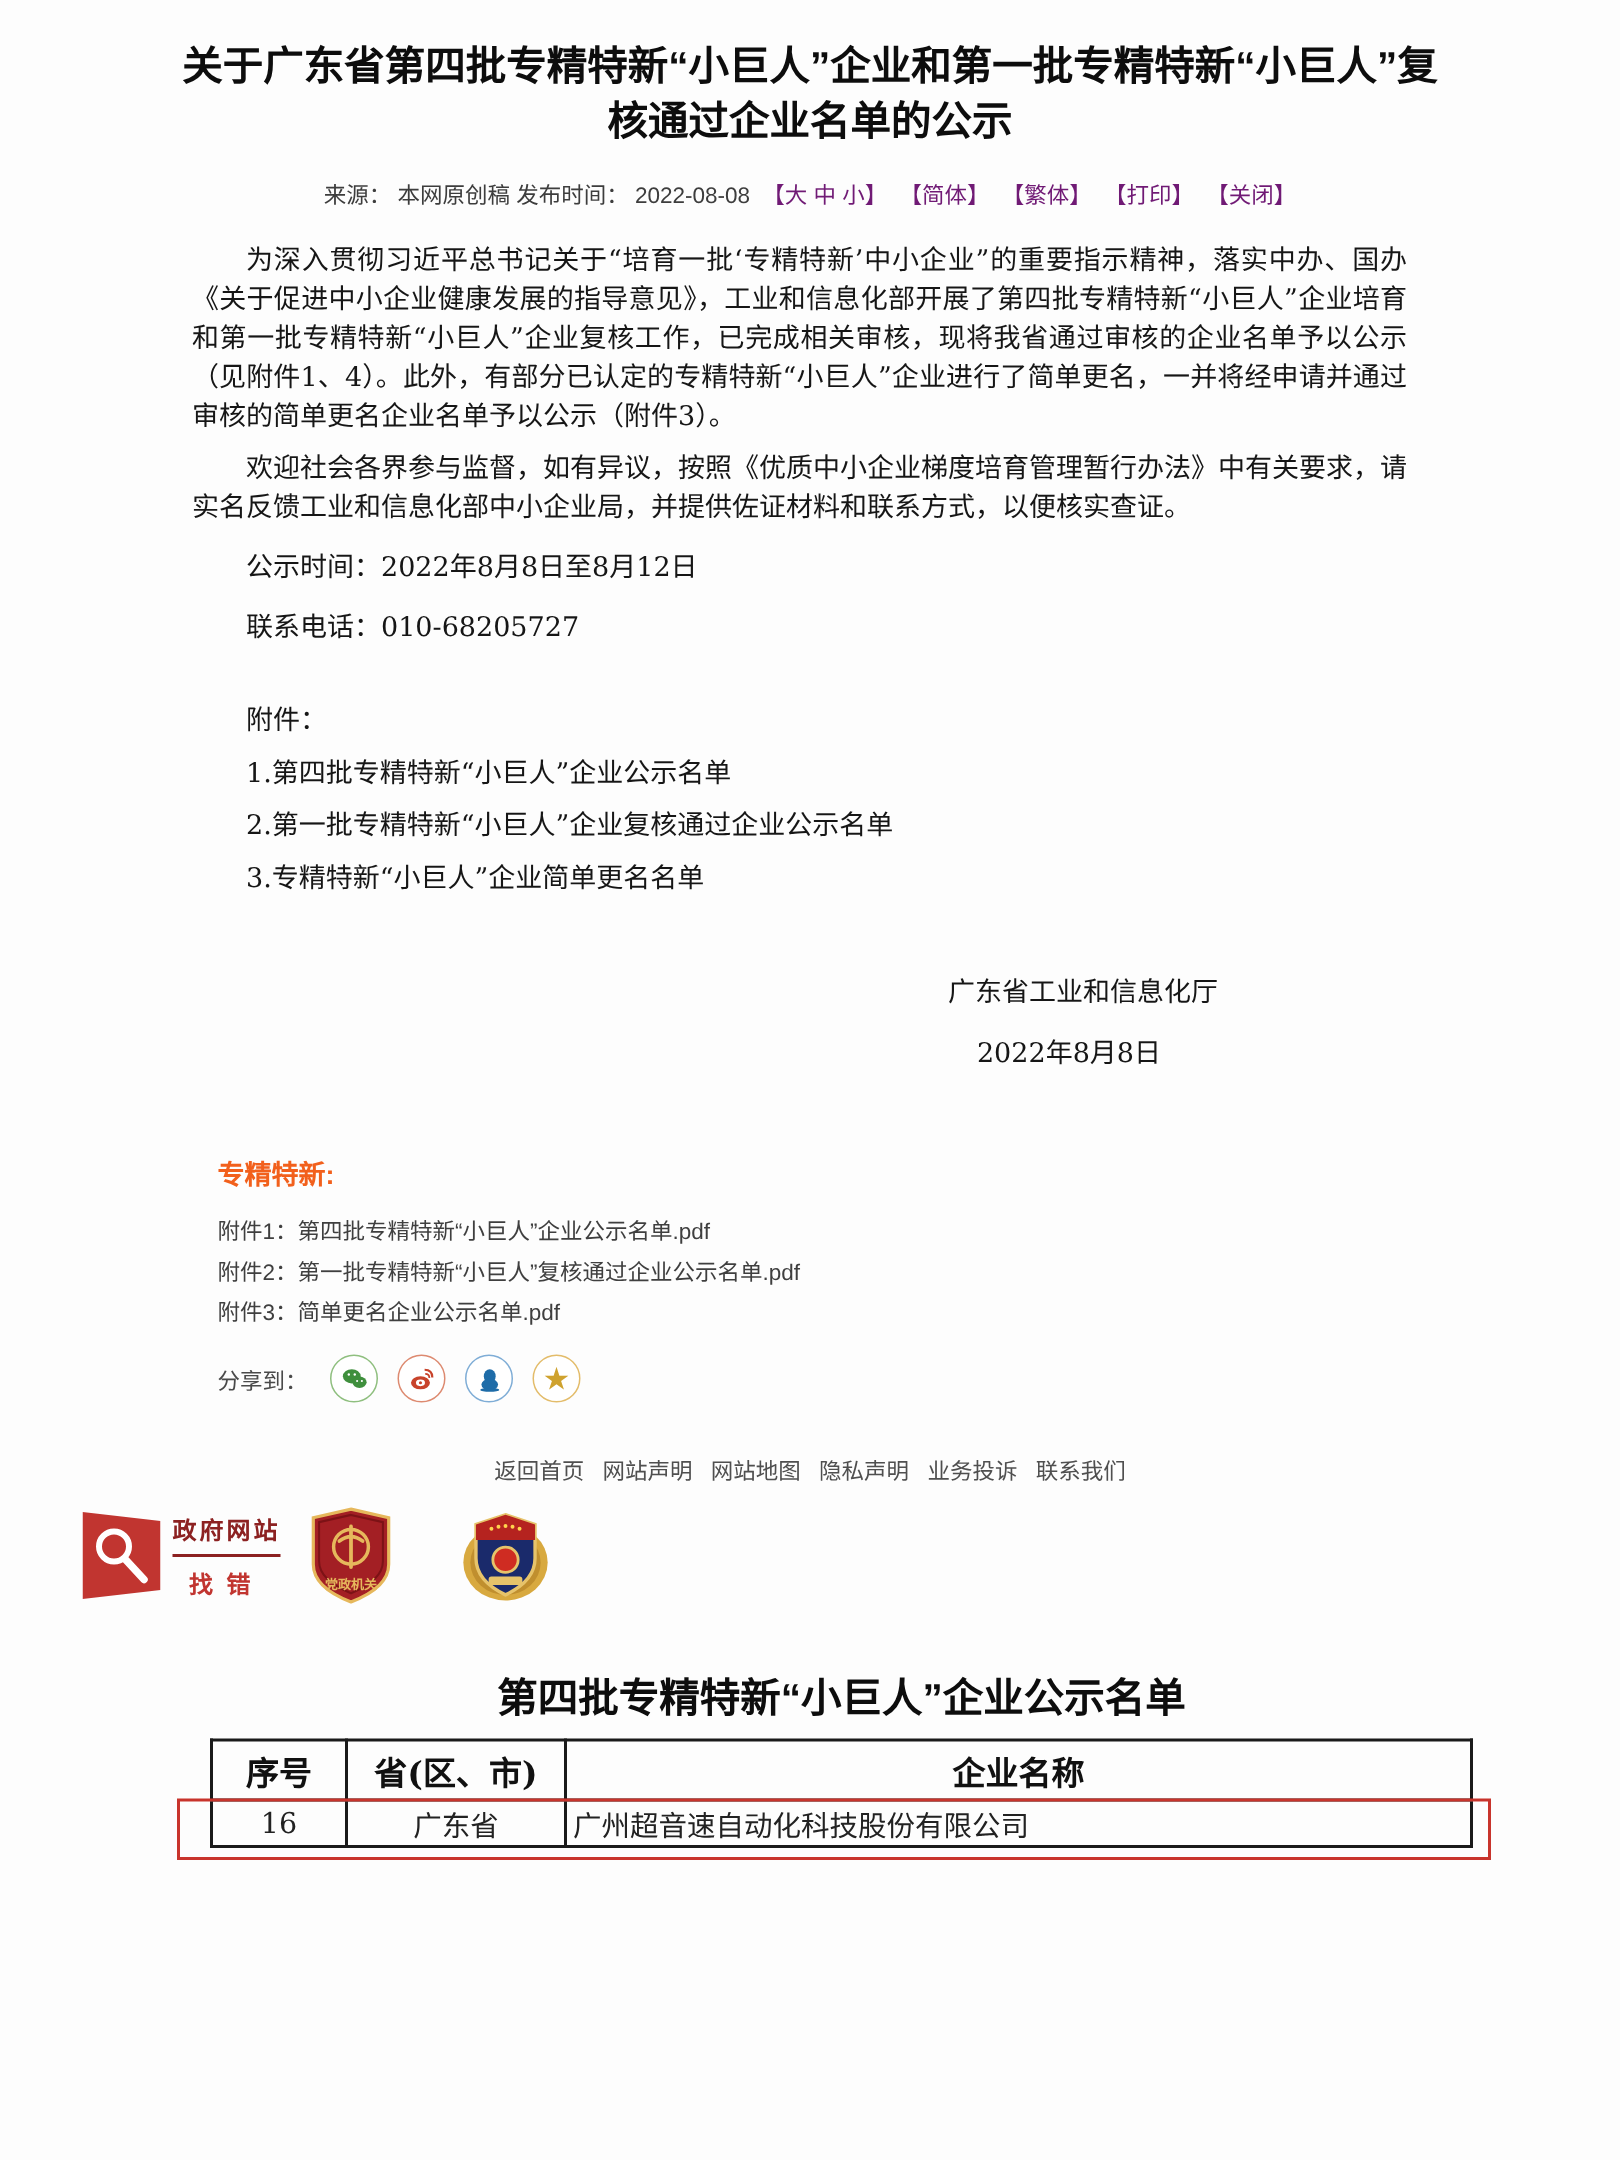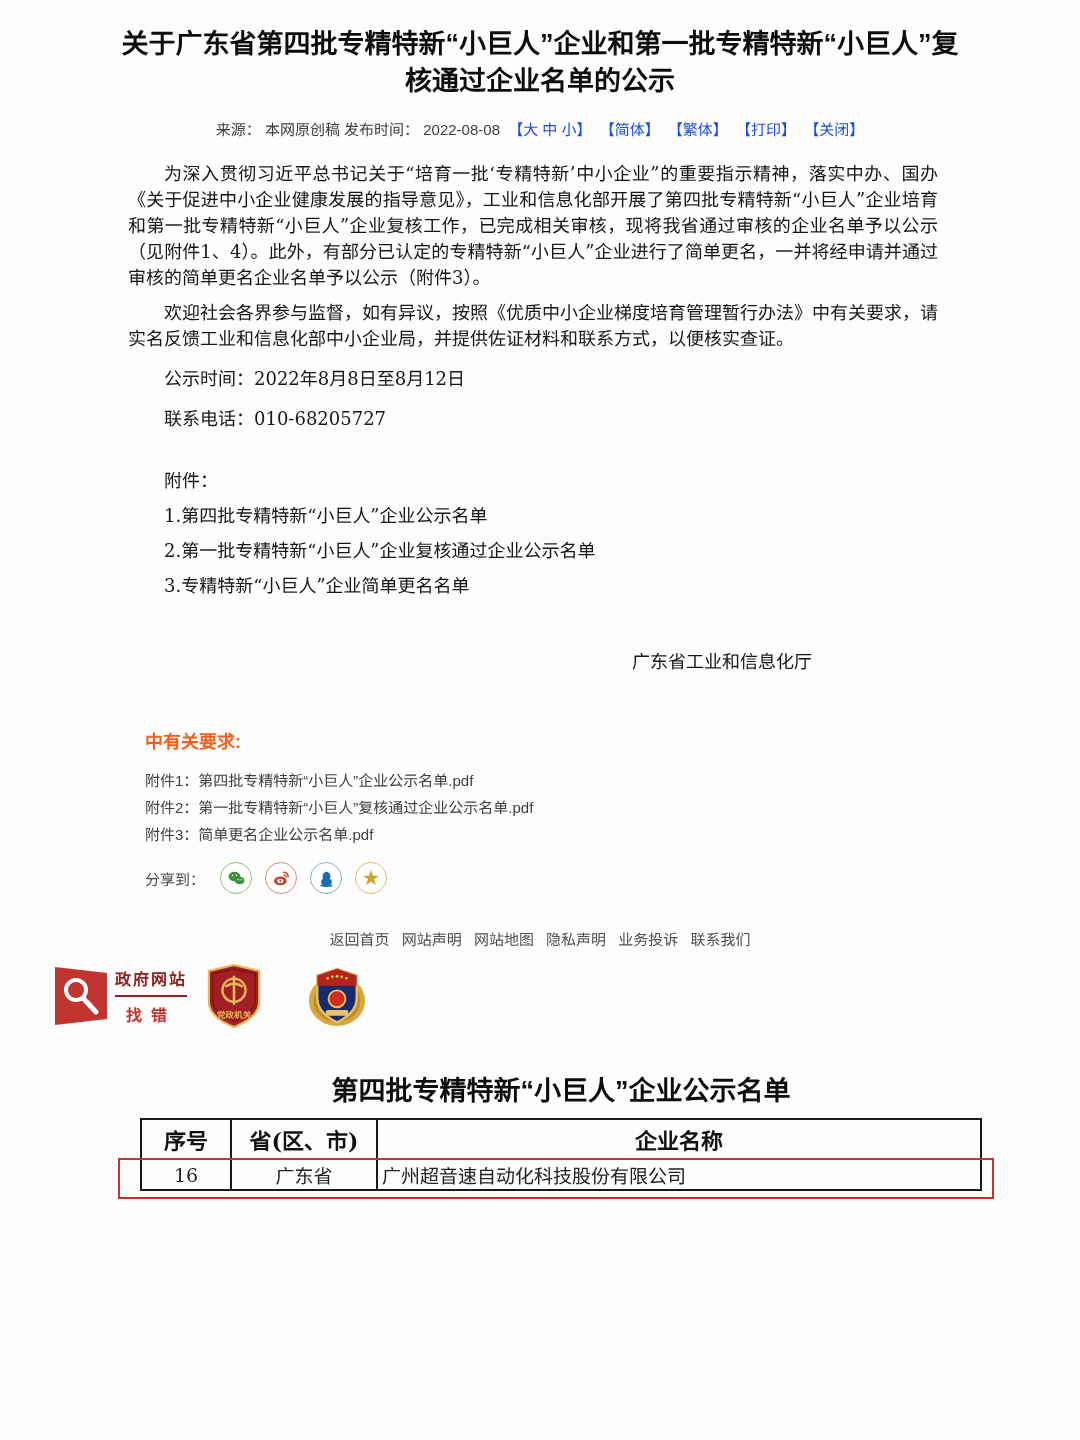--- a/index.html
+++ b/index.html
@@ -21,21 +21,21 @@
     font-size:27px; line-height:37px; font-weight:bold;
     color:#0d0d0d;
     font-family:"Liberation Sans", sans-serif;
   }
   .meta {
     margin-top:18px;
     text-align:center;
     font-size:15px; color:#3d3d3d;
   }
   .meta span { margin:0 2px; }
-  .meta .ctrl { color:#1d4ed8; cursor:pointer; }
+  .meta .ctrl { color:#701a75; cursor:pointer; }
   
   .article {
     margin:22px 142px 0 128px;
     font-family:"DejaVu Serif","Liberation Serif",serif;
     font-size:18px; line-height:26px;
     color:#161616;
     text-align:justify;
   }
   .article p.indent { text-indent:2em; }
   .article p + p { margin-top:9px; }
@@ -158,25 +158,26 @@
 
     <div class="attach-block">
       <p>附件：</p>
       <p>1.第四批专精特新“小巨人”企业公示名单</p>
       <p>2.第一批专精特新“小巨人”企业复核通过企业公示名单</p>
       <p>3.专精特新“小巨人”企业简单更名名单</p>
     </div>
 
     <div class="signature">
       <div class="org">广东省工业和信息化厅</div>
+      <div class="date">2022年8月8日</div>
     </div>
   </div>
 
   <div class="related">
-    <div class="related-heading">中有关要求:</div>
+    <div class="related-heading">专精特新:</div>
     <div class="related-links">
       <a class="rlink">附件1：第四批专精特新“小巨人”企业公示名单.pdf</a>
       <a class="rlink">附件2：第一批专精特新“小巨人”复核通过企业公示名单.pdf</a>
       <a class="rlink">附件3：简单更名企业公示名单.pdf</a>
     </div>
 
     <div class="share-row">
       <span class="share-label">分享到：</span>
       <span class="share-btn ring-green">
         <svg width="19" height="19" viewBox="0 0 24 24">

